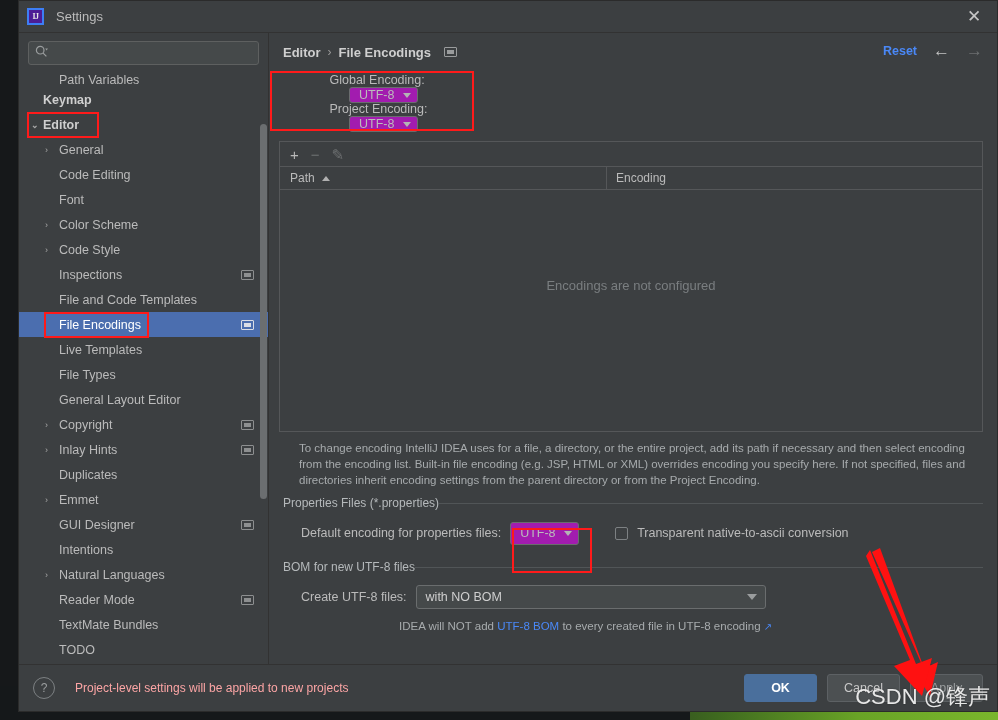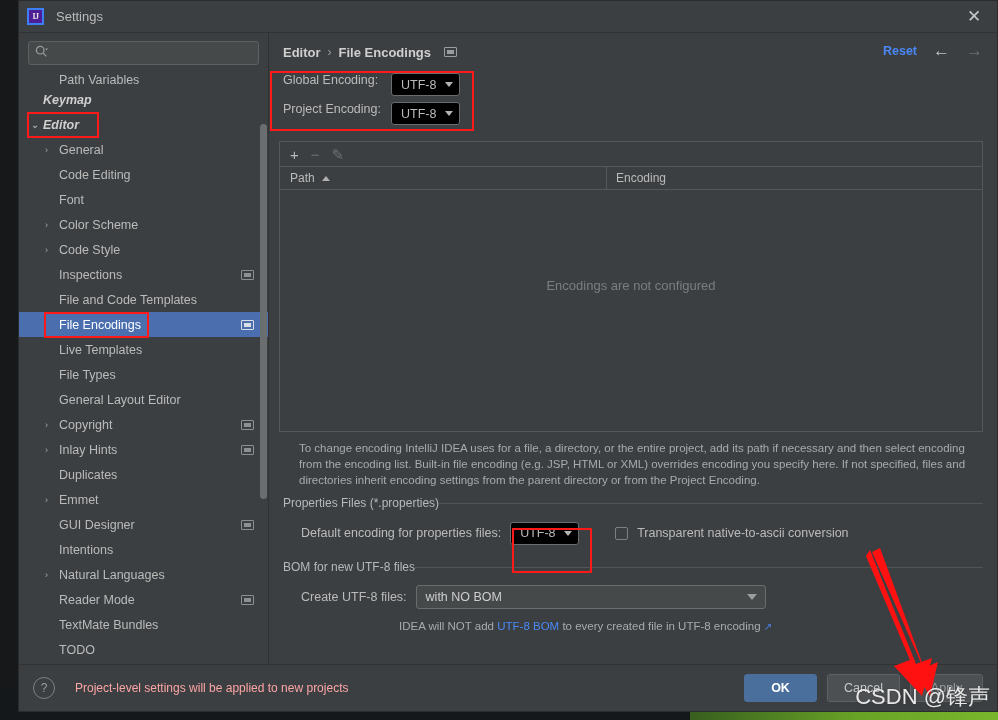--- a/index.html
+++ b/index.html
@@ -82,21 +82,21 @@
   }
   #tree-scroll {
     flex: 1 1 auto; position: relative; overflow: hidden; padding-top: 1px;
   }
   .tree-row {
     height: 25px; display: flex; align-items: center;
     padding-left: 24px; position: relative; color: #bbbbbb; font-size: 12.5px;
     white-space: nowrap;
   }
   .tree-row.indent1 { padding-left: 40px; }
-  .tree-row.bold { font-weight: bold; color: #cfcfcf; font-style: italic; }
+  .tree-row.bold { font-weight: bold; color: #cfcfcf; }
   .tree-row.selected { background: #4b6eaf; color: #ffffff; }
   .tree-row .arrow {
     position: absolute; left: 26px; width: 10px; height: 10px;
     color: #a9a9a9; font-size: 9px; line-height: 10px;
   }
   .tree-row.indent1 .arrow { left: 26px; }
   .tree-row.root .arrow { left: 12px; }
   .tree-row .copy-badge {
     position: absolute; right: 14px; width: 13px; height: 10px;
     border: 1px solid #8d8f90; border-radius: 1px;
@@ -145,24 +145,24 @@
   #reset-link { color: #4a88f7; font-size: 12.5px; font-weight: bold; }
   .nav-arrow { font-size: 17px; line-height: 1; }
   #back-arrow { color: #c4c4c4; }
   #forward-arrow { color: #6c6f70; }
 
   
   #encoding-block {
     position: relative; margin-top: 2px; padding: 6px 0 6px 4px;
     width: 205px;
   }
-  .enc-row { display: flex; height: 29px; }
+  .enc-row { display: flex; align-items: center; height: 29px; flex-direction: column; }
   .enc-label { color: #bbbbbb; font-size: 12.5px; width: 108px; }
   .combo-small {
-    height: 23px; min-width: 69px; background: #000000;
+    height: 23px; min-width: 69px; background: #a21caf;
     border: 1px solid #6a6d6e; border-radius: 3px;
     display: flex; align-items: center; justify-content: space-between;
     padding: 0 6px 0 9px; color: #bbbbbb; font-size: 12.5px; gap: 8px;
   }
   .caret-down {
     width: 0; height: 0; border-left: 4px solid transparent;
     border-right: 4px solid transparent; border-top: 5px solid #b4b4b4;
   }
   .red-box {
     position: absolute; border: 2px solid #ff1a1a; pointer-events: none; z-index: 20;

